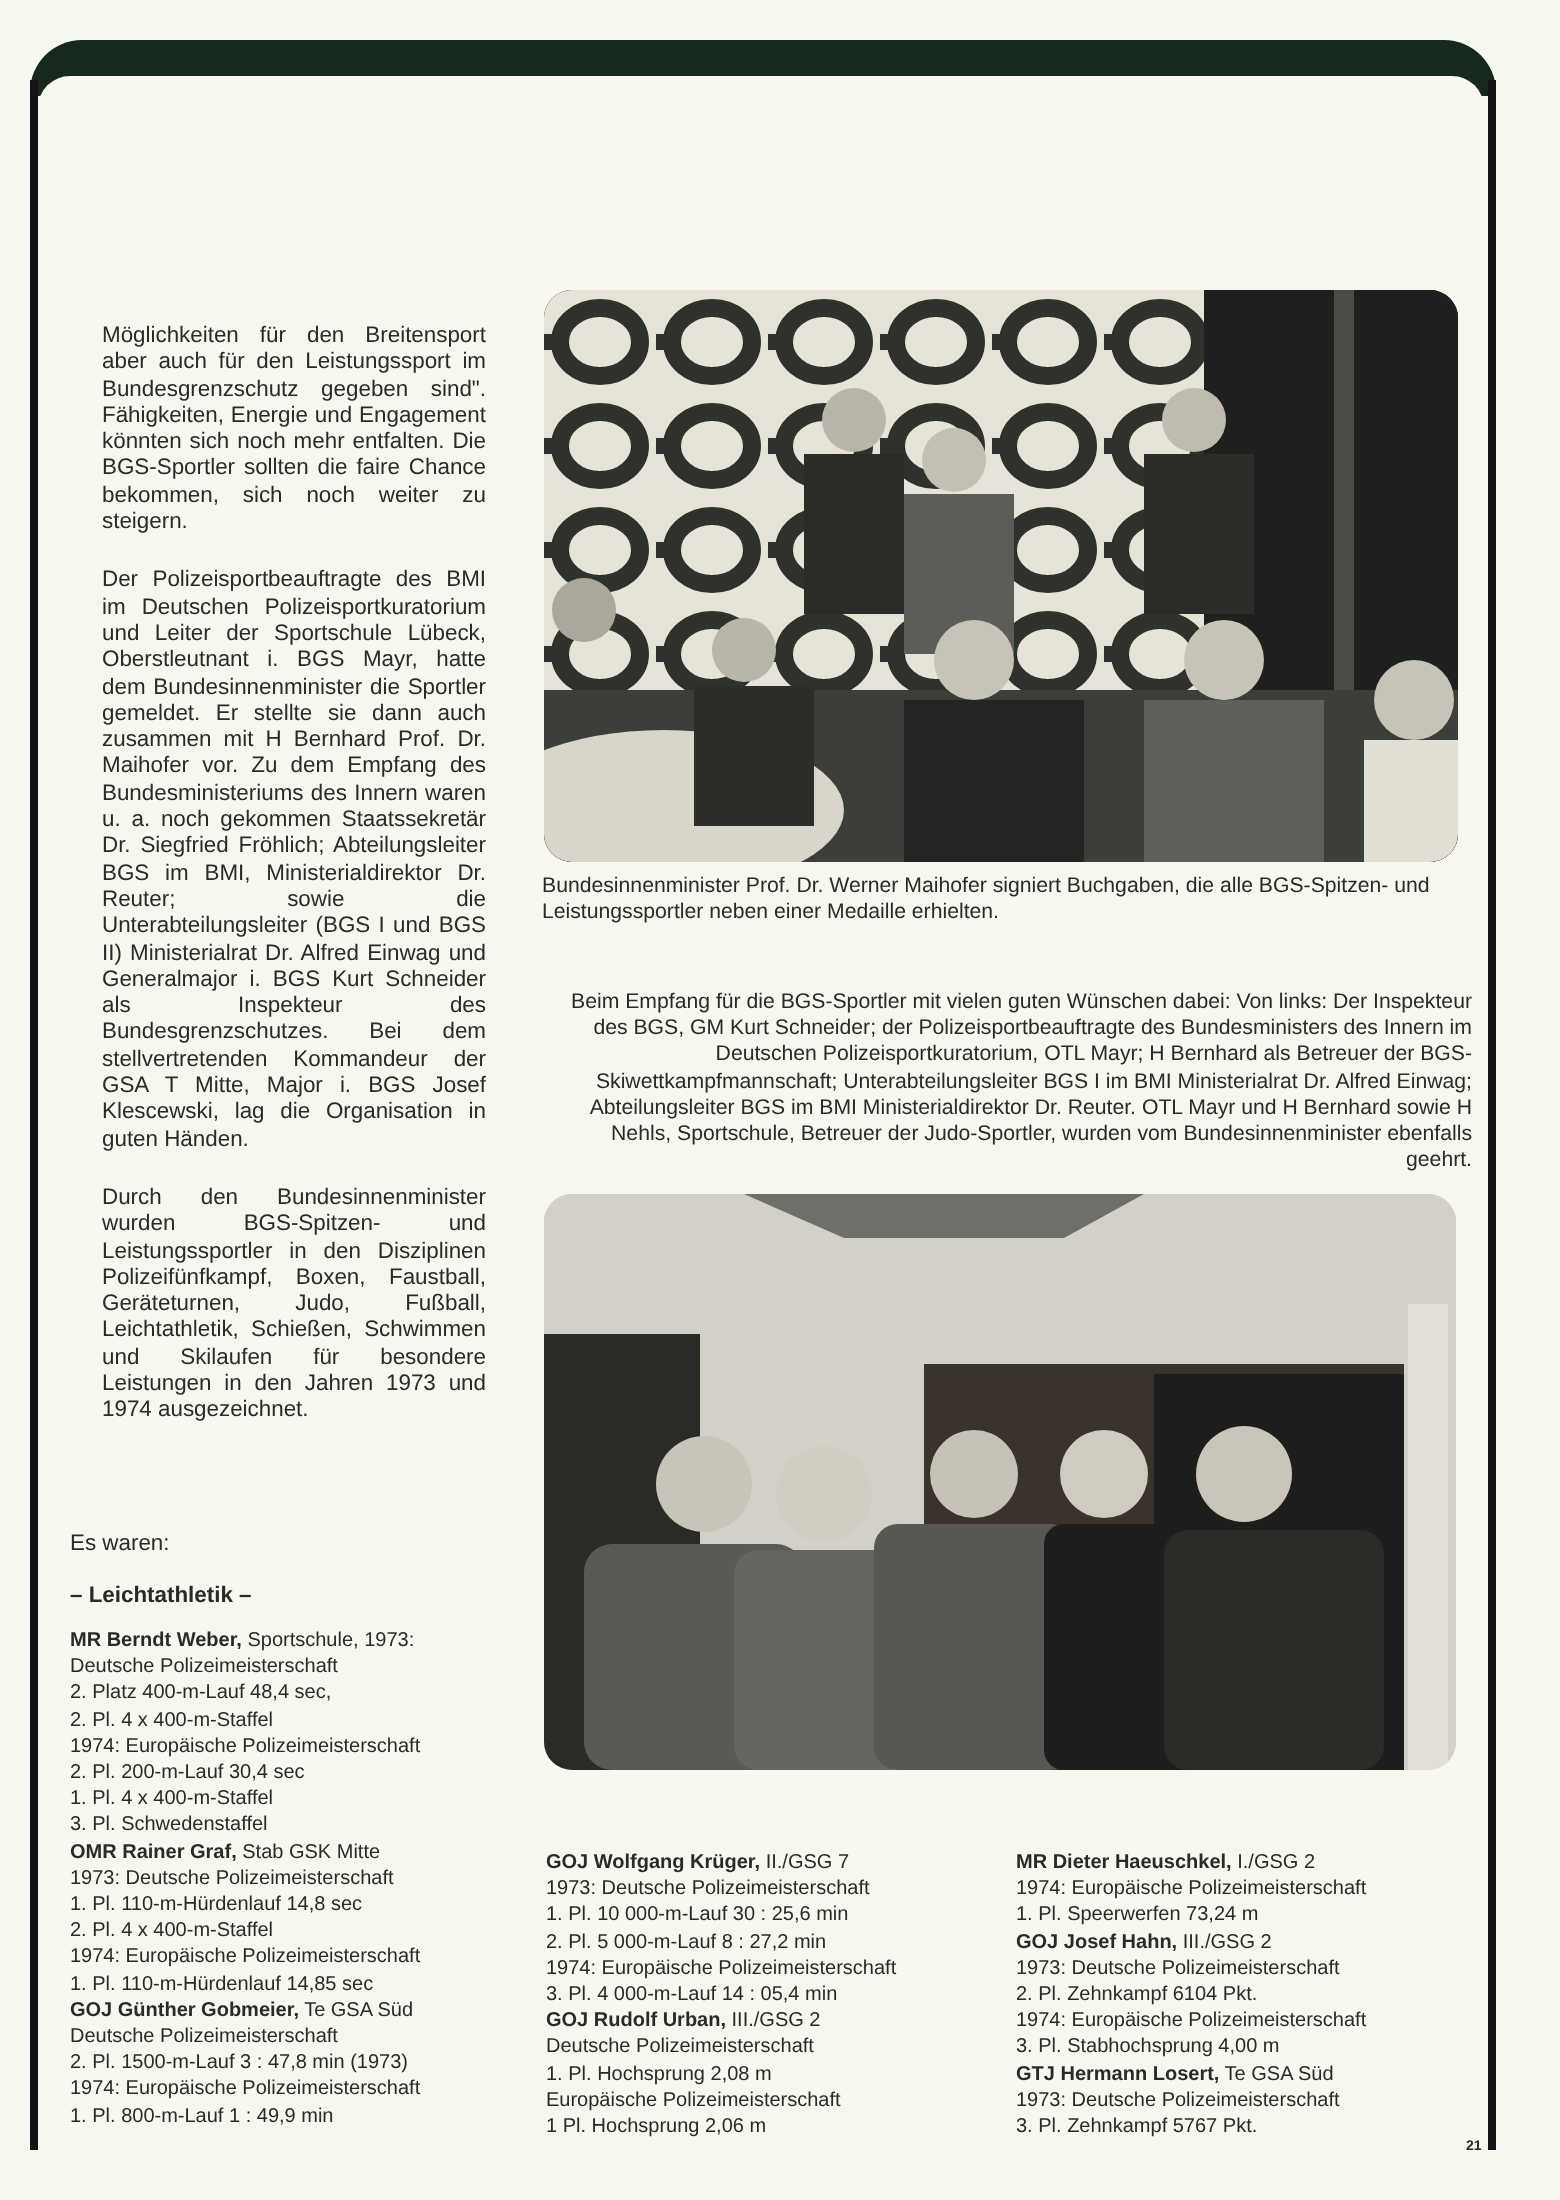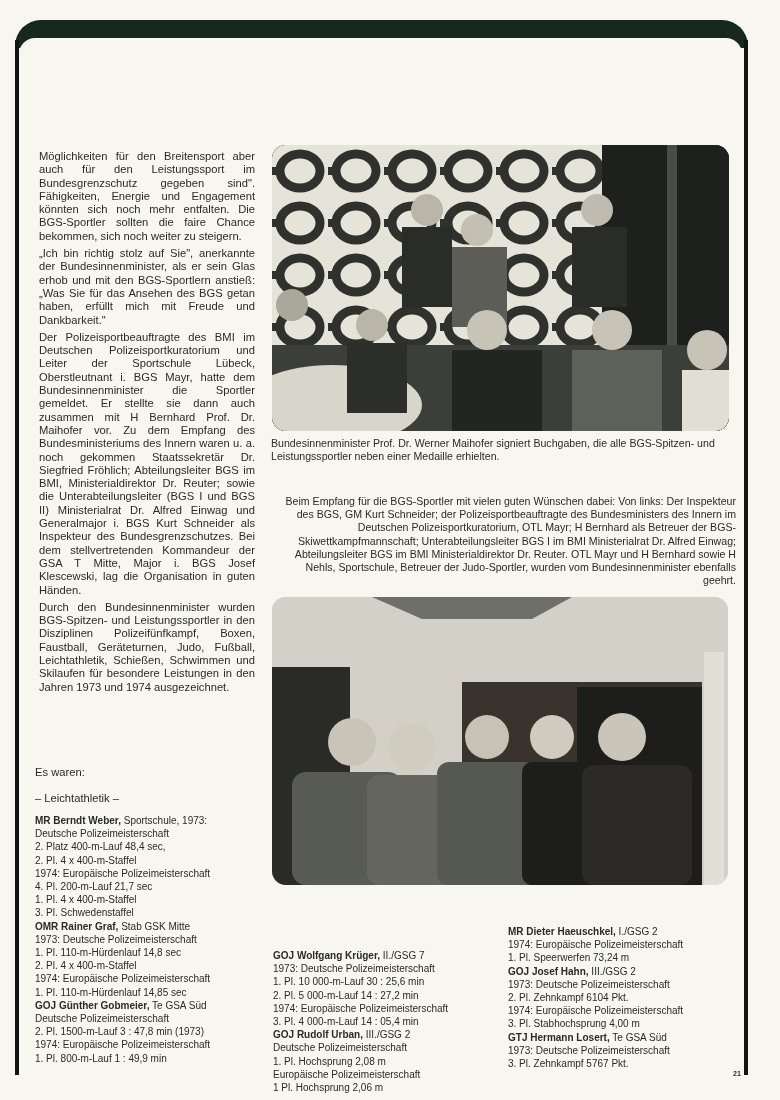--- a/index.html
+++ b/index.html
@@ -22,26 +22,26 @@
     background: #141414;
   }
   .frame-right {
     position: absolute; left: 744px; top: 40px; width: 4px; height: 1035px;
     background: #141414;
   }
   .col {
     position: absolute; font-size: 11.2px; line-height: 13.3px;
   }
   .col-left { left: 35px; top: 146px; width: 224px; }
-  .body-text p { margin: 4px; text-align: justify; text-align-last: left; }
+  .body-text p { margin: 16px; text-align: justify; text-align-last: left; }
   .es-sind { position: absolute; left: 35px; top: 766px; font-size: 11.2px; }
-  .section-head { position: absolute; left: 35px; top: 792px; font-size: 11.2px; font-weight: normal; }
+  .section-head { position: absolute; left: 35px; top: 792px; font-size: 11.2px; font-weight: bold; }
   .list { position: absolute; font-size: 10px; line-height: 13.2px; white-space: nowrap; }
   .list-1 { left: 35px; top: 814px; }
-  .list-2 { left: 273px; top: 925px; margin-top: 24px; }
+  .list-2 { left: 273px; top: 925px; }
   .list-3 { left: 508px; top: 925px; }
   .list .name { font-weight: bold; }
   .caption {
     position: absolute; left: 271px; width: 465px; font-size: 10.6px; line-height: 13.2px;
     color: #2a2a28;
   }
   .caption-1 { top: 437px; }
   .caption-2 { top: 495px; text-align: right; }
   .photo {
     position: absolute; border-radius: 14px; overflow: hidden;
@@ -53,21 +53,20 @@
 </head>
 <body>
 
 <div class="frame-top"></div>
 <div class="frame-top-inner"></div>
 <div class="frame-left"></div>
 <div class="frame-right"></div>
 
 <div class="col col-left body-text">
   <p>Möglichkeiten für den Breitensport aber auch für den Leistungssport im Bundesgrenzschutz gegeben sind". Fähigkeiten, Energie und Engagement könnten sich noch mehr entfalten. Die BGS-Sportler sollten die faire Chance bekommen, sich noch weiter zu steigern.</p>
-  <p>„Ich bin richtig stolz auf Sie", anerkannte der Bundesinnenminister, als er sein Glas erhob und mit den BGS-Sportlern anstieß: „Was Sie für das Ansehen des BGS getan haben, erfüllt mich mit Freude und Dankbarkeit."</p>
   <p>Der Polizeisportbeauftragte des BMI im Deutschen Polizeisportkuratorium und Leiter der Sportschule Lübeck, Oberstleutnant i. BGS Mayr, hatte dem Bundesinnenminister die Sportler gemeldet. Er stellte sie dann auch zusammen mit H Bernhard Prof. Dr. Maihofer vor. Zu dem Empfang des Bundesministeriums des Innern waren u. a. noch gekommen Staatssekretär Dr. Siegfried Fröhlich; Abteilungsleiter BGS im BMI, Ministerialdirektor Dr. Reuter; sowie die Unterabteilungsleiter (BGS I und BGS II) Ministerialrat Dr. Alfred Einwag und Generalmajor i. BGS Kurt Schneider als Inspekteur des Bundesgrenzschutzes. Bei dem stellvertretenden Kommandeur der GSA T Mitte, Major i. BGS Josef Klescewski, lag die Organisation in guten Händen.</p>
   <p>Durch den Bundesinnenminister wurden BGS-Spitzen- und Leistungssportler in den Disziplinen Polizeifünfkampf, Boxen, Faustball, Geräteturnen, Judo, Fußball, Leichtathletik, Schießen, Schwimmen und Skilaufen für besondere Leistungen in den Jahren 1973 und 1974 ausgezeichnet.</p>
 </div>
 
 <div class="es-sind">Es waren:</div>
 <div class="section-head">– Leichtathletik –</div>
 
 <div class="photo photo-1">
   <svg width="457" height="286" viewBox="0 0 457 286">
     <defs>
@@ -124,21 +123,21 @@
   </svg>
 </div>
 
 <div class="list list-1">
   <div>
     <div><span class="name">MR Berndt Weber,</span><span> Sportschule, 1973:</span></div>
     <div>Deutsche Polizeimeisterschaft</div>
     <div>2. Platz 400-m-Lauf 48,4 sec,</div>
     <div>2. Pl. 4 x 400-m-Staffel</div>
     <div>1974: Europäische Polizeimeisterschaft</div>
-    <div>4. Pl. 200-m-Lauf 21,7 sec</div>
+    <div>2. Pl. 200-m-Lauf 30,4 sec</div>
     <div>1. Pl. 4 x 400-m-Staffel</div>
     <div>3. Pl. Schwedenstaffel</div>
   </div>
   <div>
     <div><span class="name">OMR Rainer Graf,</span><span> Stab GSK Mitte</span></div>
     <div>1973: Deutsche Polizeimeisterschaft</div>
     <div>1. Pl. 110-m-Hürdenlauf 14,8 sec</div>
     <div>2. Pl. 4 x 400-m-Staffel</div>
     <div>1974: Europäische Polizeimeisterschaft</div>
     <div>1. Pl. 110-m-Hürdenlauf 14,85 sec</div>
@@ -150,21 +149,21 @@
     <div>1974: Europäische Polizeimeisterschaft</div>
     <div>1. Pl. 800-m-Lauf 1 : 49,9 min</div>
   </div>
 </div>
 
 <div class="list list-2">
   <div>
     <div><span class="name">GOJ Wolfgang Krüger,</span><span> II./GSG 7</span></div>
     <div>1973: Deutsche Polizeimeisterschaft</div>
     <div>1. Pl. 10 000-m-Lauf 30 : 25,6 min</div>
-    <div>2. Pl. 5 000-m-Lauf 14 : 27,2 min</div>
+    <div>2. Pl. 5 000-m-Lauf 8 : 27,2 min</div>
     <div>1974: Europäische Polizeimeisterschaft</div>
     <div>3. Pl. 4 000-m-Lauf 14 : 05,4 min</div>
   </div>
   <div>
     <div><span class="name">GOJ Rudolf Urban,</span><span> III./GSG 2</span></div>
     <div>Deutsche Polizeimeisterschaft</div>
     <div>1. Pl. Hochsprung 2,08 m</div>
     <div>Europäische Polizeimeisterschaft</div>
     <div>1 Pl. Hochsprung 2,06 m</div>
   </div>

